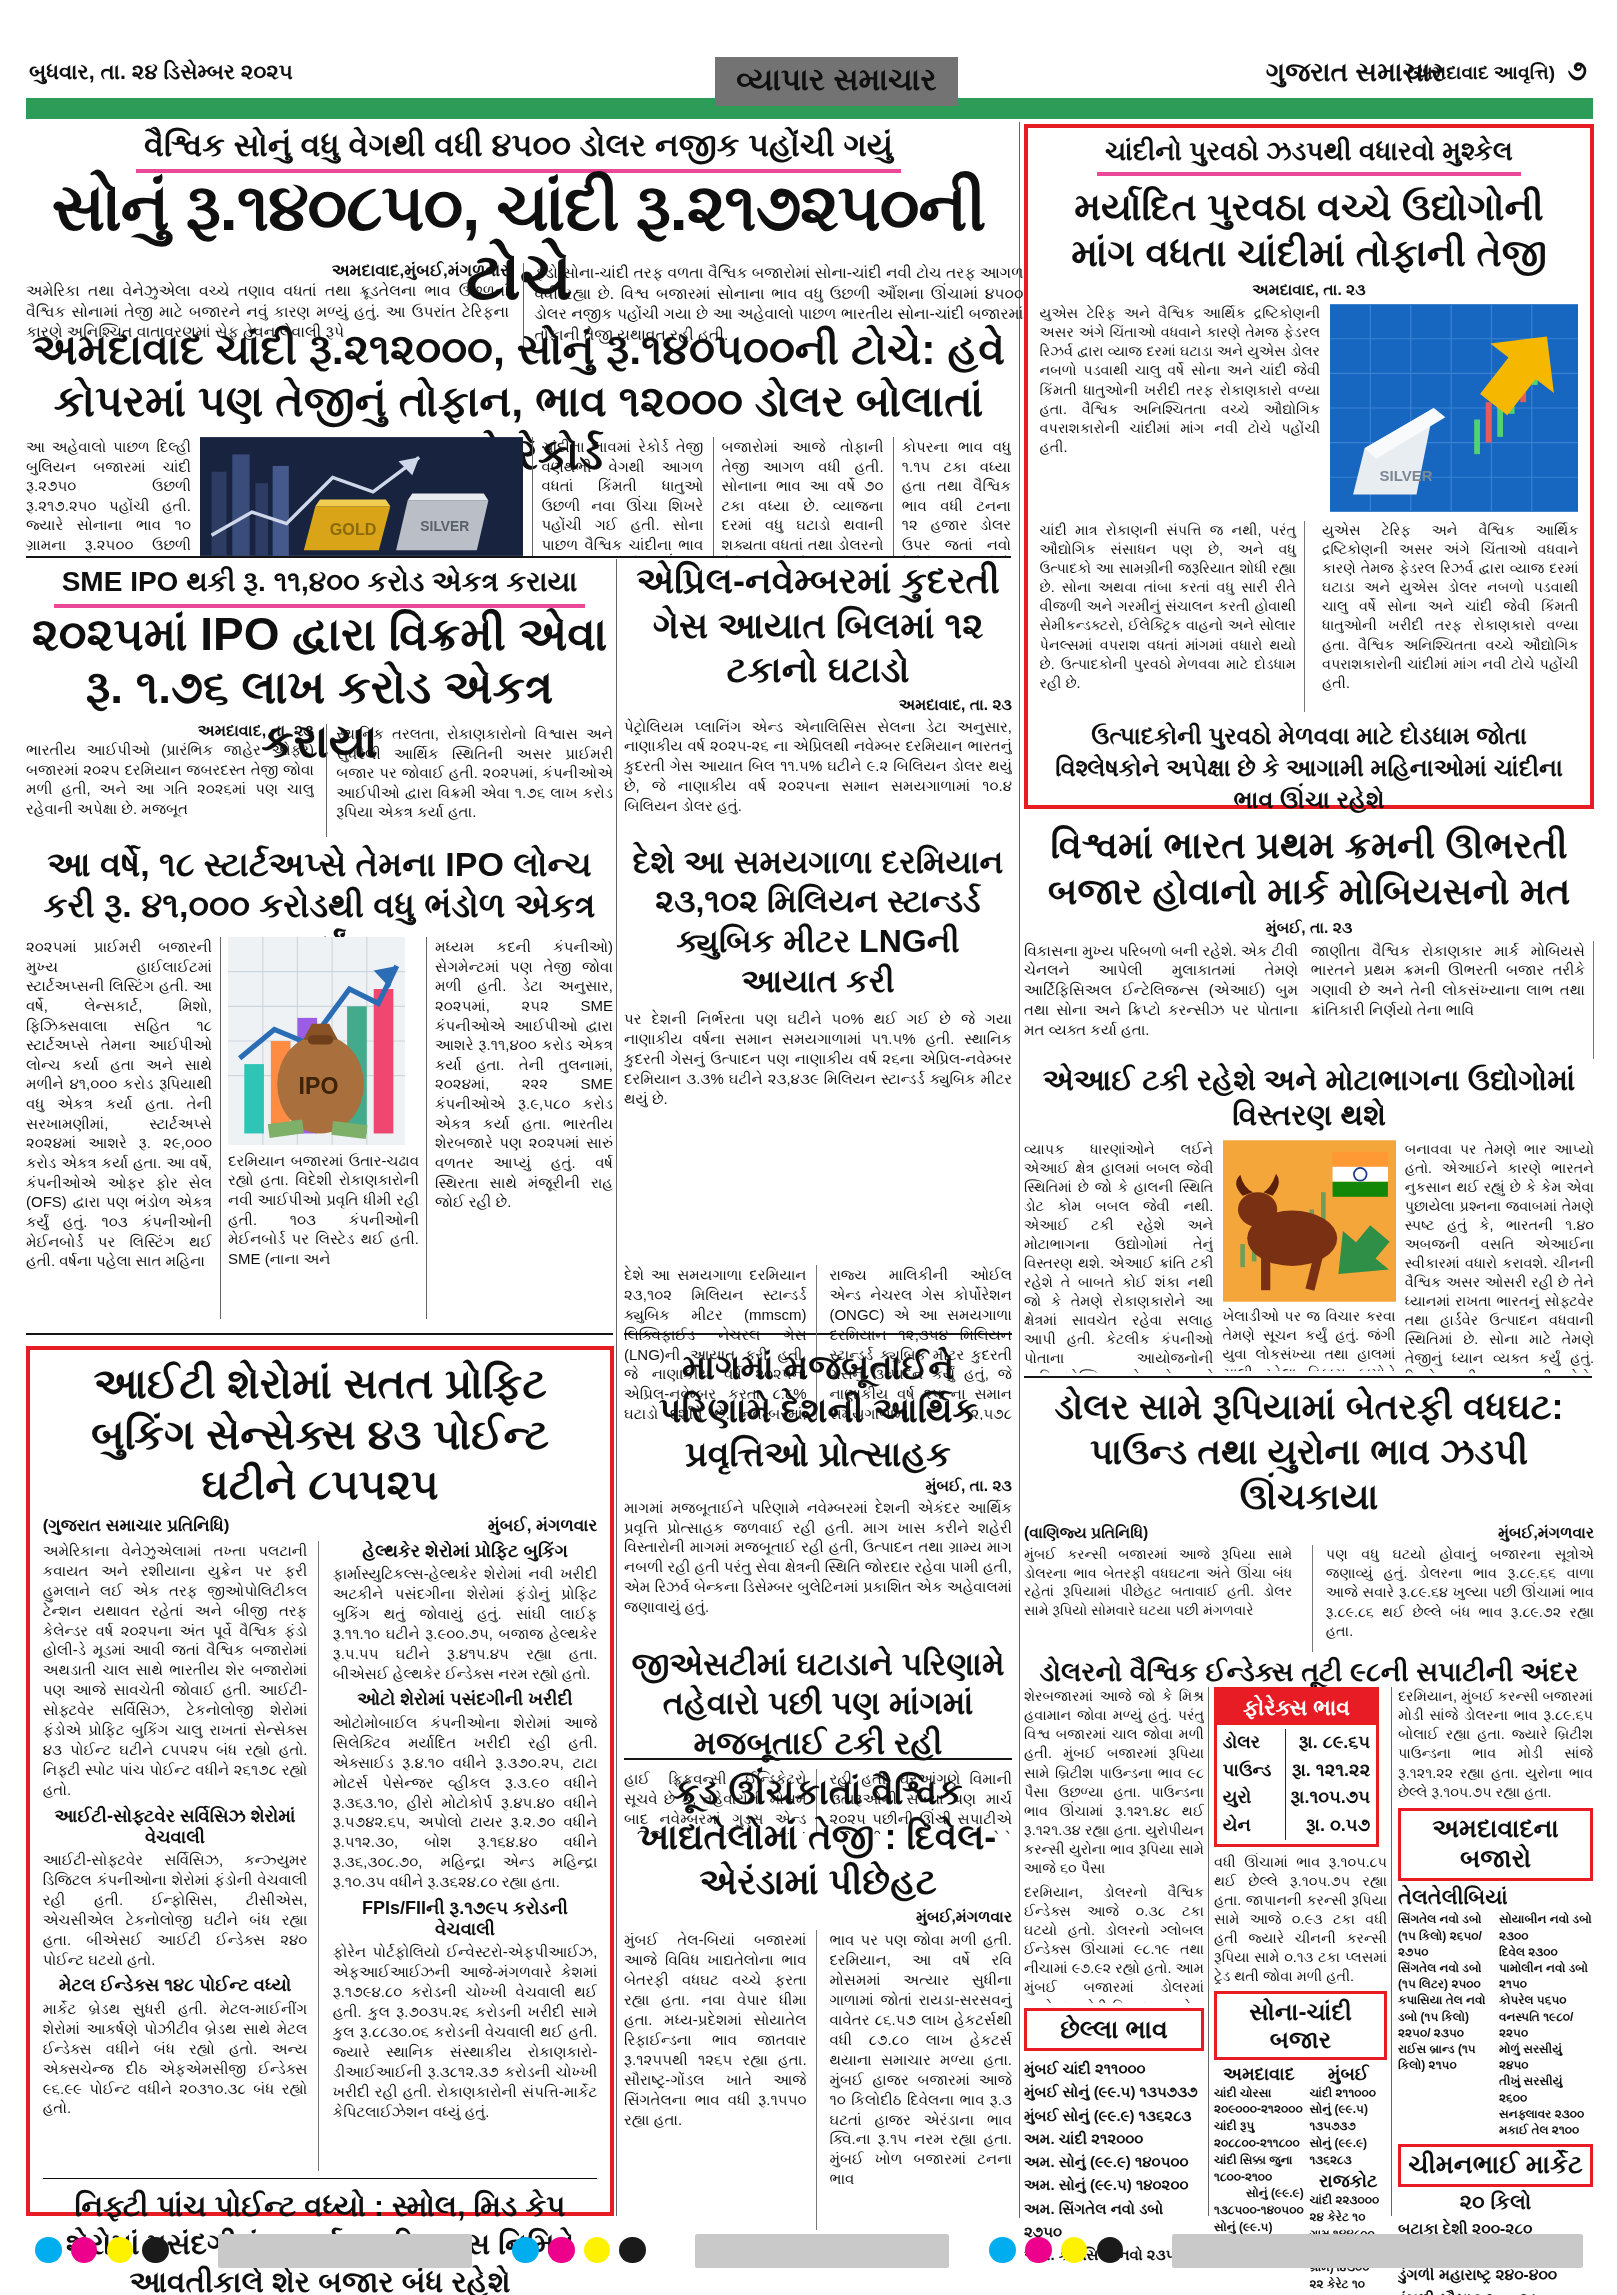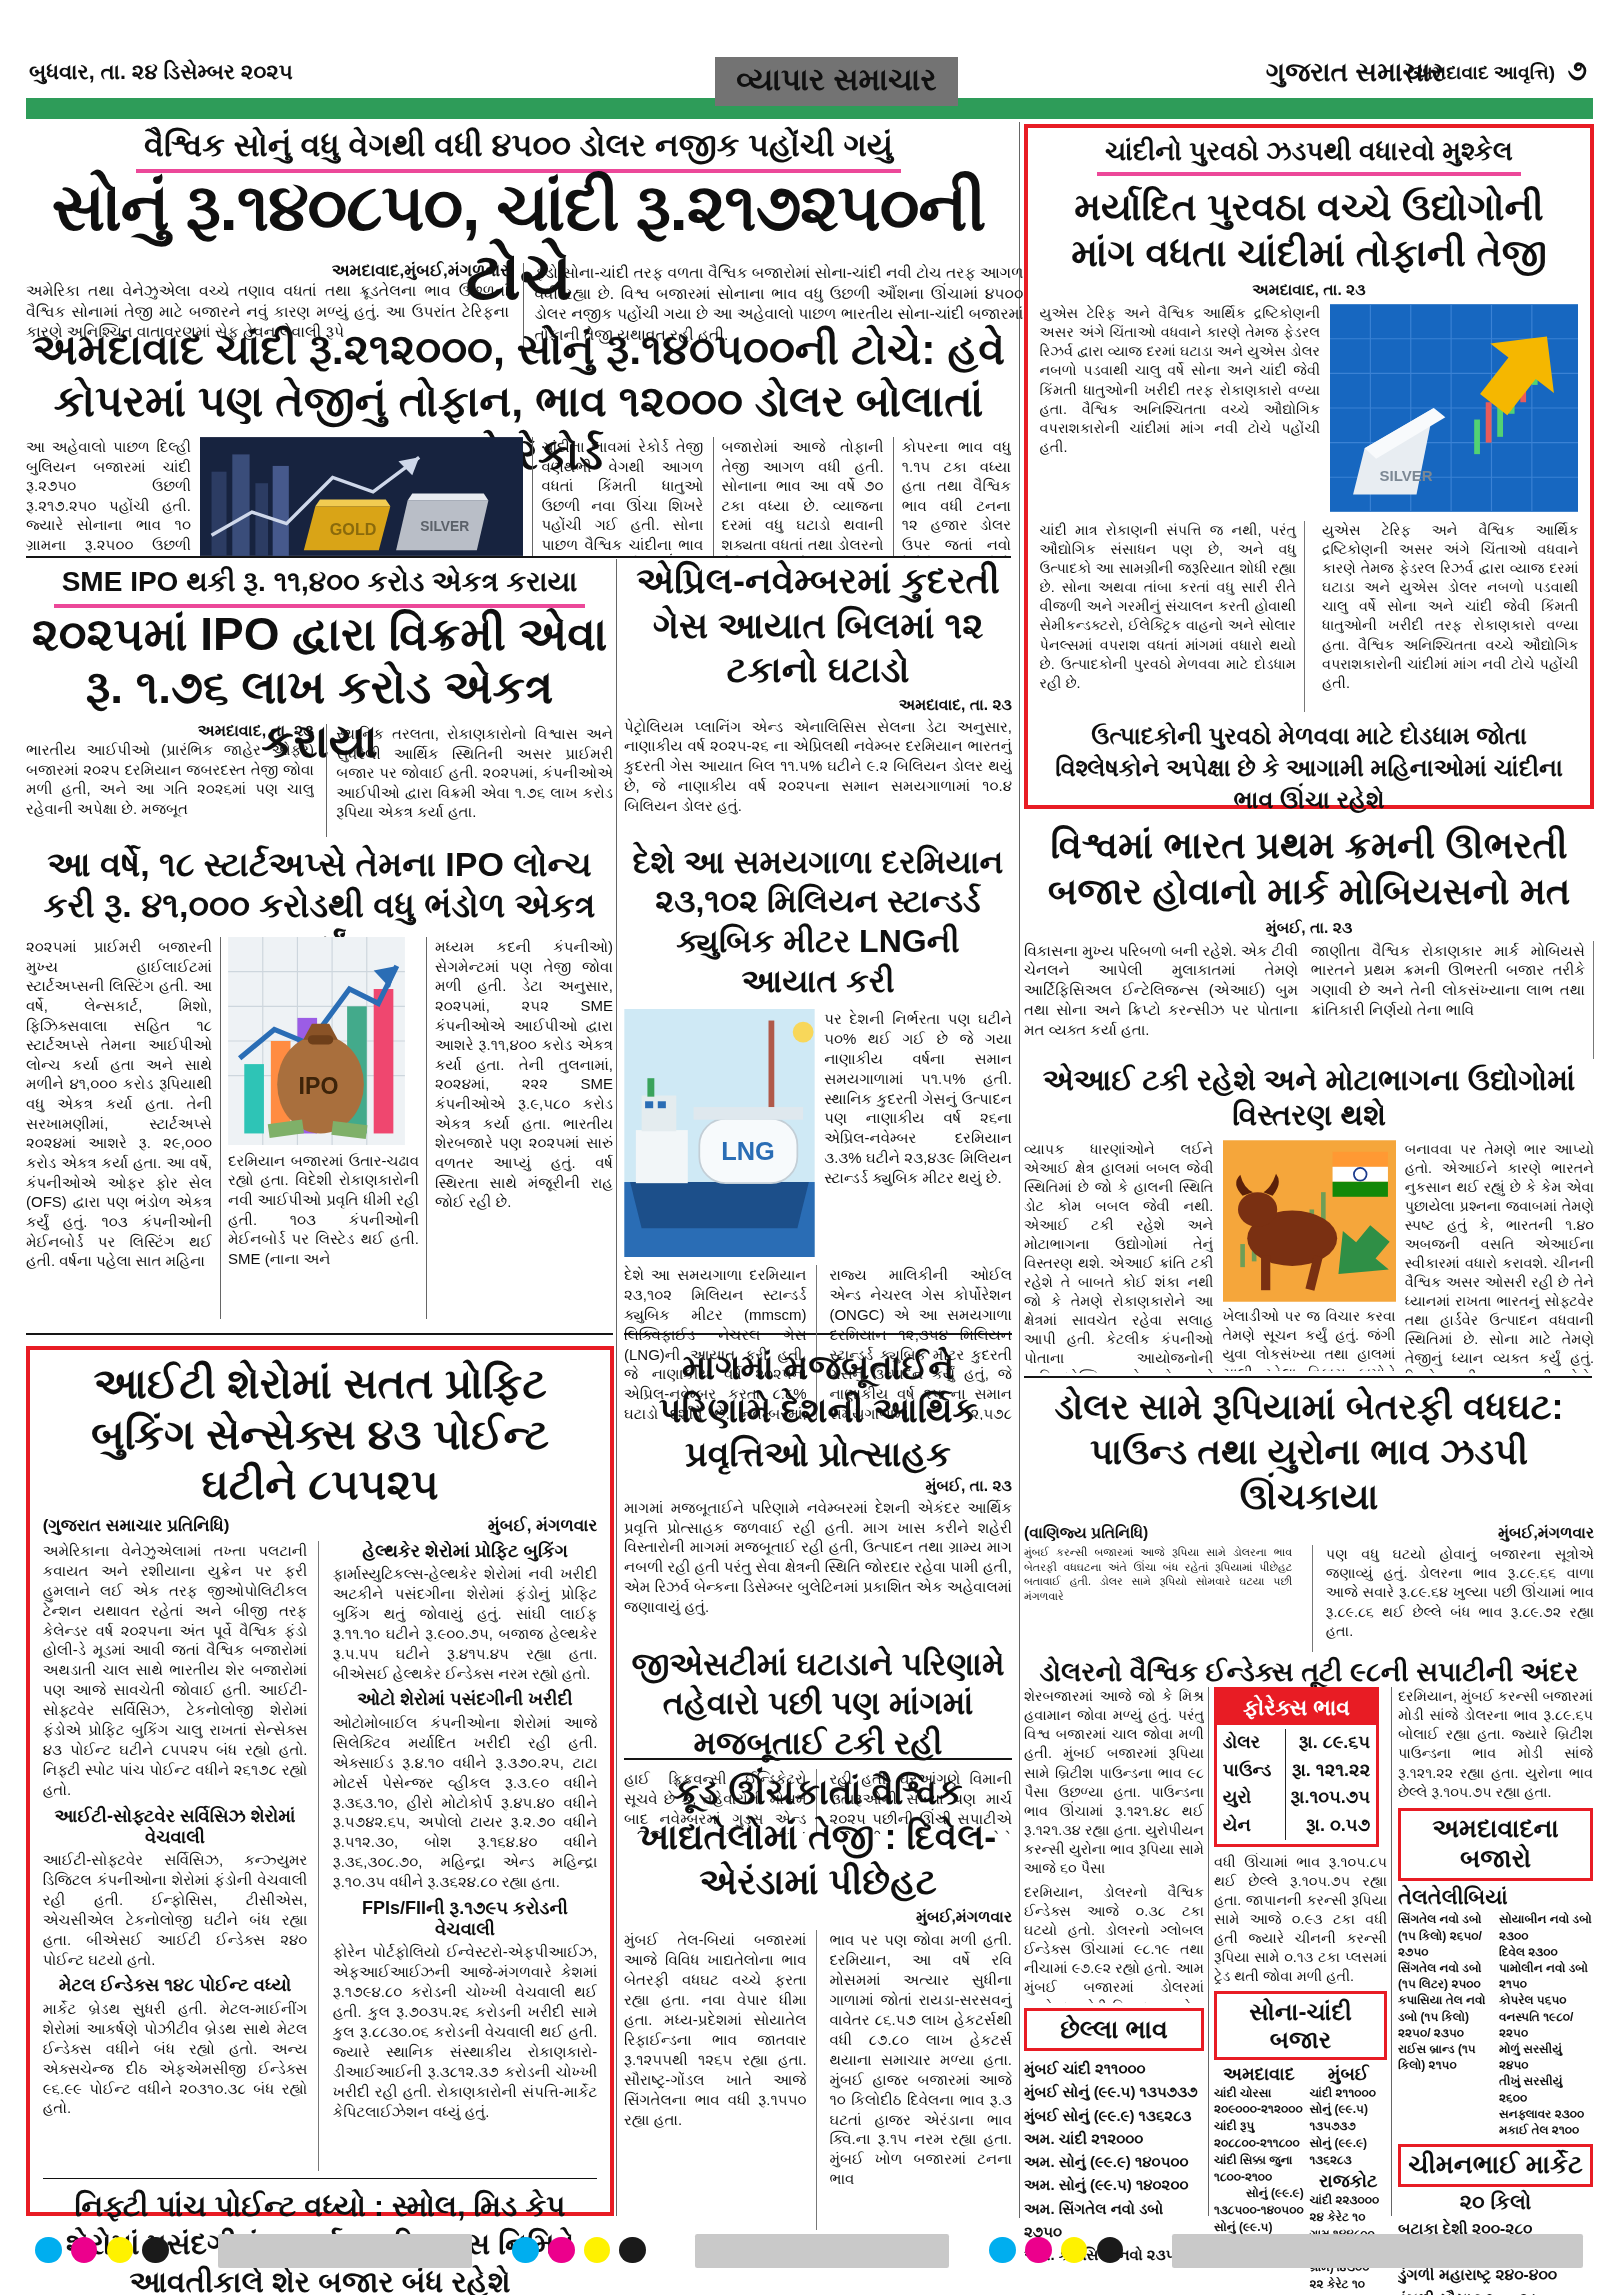--- a/index.html
+++ b/index.html
@@ -151,38 +151,20 @@
     </div>
     <div class="ctr" style="border-top:1.7px solid #111;margin-top:7px;padding-top:8px;font-size:29.5px;font-weight:800;line-height:1.3;">નિફ્ટી પાંચ પોઈન્ટ વધ્યો : સ્મોલ, મિડ કેપ શેરોમાં પસંદગીનું આકર્ષણ : ક્રિસમસ નિમિતે આવતીકાલે શેર બજાર બંધ રહેશે</div>
   </div>
 
   <div class="abs" style="left:624px;top:559px;width:388px;">
     <div class="ctr" style="font-size:36px;font-weight:800;line-height:1.24;">એપ્રિલ-નવેમ્બરમાં કુદરતી ગેસ આયાત બિલમાં ૧૨ ટકાનો ઘટાડો</div>
     <div class="dl" style="font-size:15.6px;margin-top:3.5px;">અમદાવાદ, તા. ૨૩</div>
     <div class="jt" style="font-size:15px;line-height:1.32;margin-top:2.3px;height:119px;">પેટ્રોલિયમ પ્લાનિંગ એન્ડ એનાલિસિસ સેલના ડેટા અનુસાર, નાણાકીય વર્ષ ૨૦૨૫-૨૬ ના એપ્રિલથી નવેમ્બર દરમિયાન ભારતનું કુદરતી ગેસ આયાત બિલ ૧૧.૫% ઘટીને ૯.૨ બિલિયન ડોલર થયું છે, જે નાણાકીય વર્ષ ૨૦૨૫ના સમાન સમયગાળામાં ૧૦.૪ બિલિયન ડોલર હતું.</div>
     <div class="ctr" style="font-size:32px;font-weight:800;line-height:1.24;margin-top:7px;">દેશે આ સમયગાળા દરમિયાન ૨૩,૧૦૨ મિલિયન સ્ટાન્ડર્ડ ક્યુબિક મીટર LNGની આયાત કરી</div>
     <div style="display:flex;gap:9.2px;margin-top:8px;">
-      <figure style="width:191px;height:248px;flex:none;">
-        <svg width="191" height="248" xmlns="http://www.w3.org/2000/svg" viewBox="0 0 330 430">
-          <rect width="330" height="430" fill="#cfe9f5"></rect>
-          <rect y="300" width="330" height="130" fill="#2a6db5"></rect>
-          <rect x="250" y="20" width="10" height="160" fill="#b05a4a"></rect>
-            <line x1="255" y1="25" x2="180" y2="120" stroke="#8d casualties" stroke-width="0"></line>
-          <polygon points="10,300 320,300 300,380 30,380" fill="#1c4f8a"></polygon>
-          <rect x="20" y="210" width="90" height="92" fill="#f2f6f8"></rect>
-          <rect x="30" y="150" width="60" height="62" fill="#e4ecef"></rect>
-          <rect x="36" y="160" width="14" height="12" fill="#2a6db5"></rect>
-            <rect x="58" y="160" width="14" height="12" fill="#2a6db5"></rect>
-          <rect x="40" y="120" width="12" height="32" fill="#3aa35c"></rect>
-          <rect x="130" y="190" width="170" height="112" rx="46" fill="#f7fafc" stroke="#c3ced6" stroke-width="3"></rect>
-          <text x="168" y="262" font-size="44" font-weight="bold" fill="#2a6db5">LNG</text>
-          <rect x="120" y="170" width="190" height="22" fill="#dfe8ee"></rect>
-          <circle cx="310" cy="40" r="18" fill="#f8d75a"></circle>
-        </svg>
-      </figure>
       <div class="jt" style="flex:1;font-size:15px;line-height:1.32;height:248px;">પર દેશની નિર્ભરતા પણ ઘટીને ૫૦% થઈ ગઈ છે જે ગયા નાણાકીય વર્ષના સમાન સમયગાળામાં ૫૧.૫% હતી. સ્થાનિક કુદરતી ગેસનું ઉત્પાદન પણ નાણાકીય વર્ષ ૨૬ના એપ્રિલ-નવેમ્બર દરમિયાન ૩.૩% ઘટીને ૨૩,૪૩૯ મિલિયન સ્ટાન્ડર્ડ ક્યુબિક મીટર થયું છે.</div>
     </div>
     <div style="display:flex;gap:12.7px;margin-top:8px;height:155px;overflow:hidden;">
       <div class="jt" style="flex:1;font-size:15px;line-height:1.32;border-right:1.2px solid #777;padding-right:9.2px;">દેશે આ સમયગાળા દરમિયાન ૨૩,૧૦૨ મિલિયન સ્ટાન્ડર્ડ ક્યુબિક મીટર (mmscm) લિક્વિફાઈડ નેચરલ ગેસ (LNG)ની આયાત કરી હતી, જે નાણાકીય વર્ષ ૨૦૨૫ના એપ્રિલ-નવેમ્બર કરતા ૮.૮% ઘટાડો દર્શાવે છે. નવેમ્બરમાં, આયાત બિલ ૧.૨ બિલિયન ડોલર રહ્યું હતું.</div>
       <div class="jt" style="flex:1;font-size:15px;line-height:1.32;">રાજ્ય માલિકીની ઓઈલ એન્ડ નેચરલ ગેસ કોર્પોરેશન (ONGC) એ આ સમયગાળા દરમિયાન ૧૨,૩૫૪ મિલિયન સ્ટાન્ડર્ડ ક્યુબિક મીટર કુદરતી ગેસનું ઉત્પાદન કર્યું હતું, જે નાણાકીય વર્ષ ૨૫ ના સમાન સમયગાળામાં ૧૨,૫૭૮ મિલિયન સ્ટાન્ડર્ડ ક્યુબિક મીટર હતું. ઉત્પાદન લક્ષ્યાંકથી નીચે રહ્યું હતું.</div>
     </div>
   </div>
 
   <div class="abs" style="left:624px;top:1345px;width:388px;">
     <div class="ctr" style="font-size:35px;font-weight:800;line-height:1.24;">માગમાં મજબૂતાઈને પરિણામે દેશની આર્થિક પ્રવૃત્તિઓ પ્રોત્સાહક</div>
@@ -286,21 +268,21 @@
     </div>
   </div>
 
   <div class="abs" style="left:1024px;top:1384px;width:570px;">
     <div class="ctr" style="font-size:36px;font-weight:800;line-height:1.25;">ડોલર સામે રૂપિયામાં બેતરફી વધઘટ: પાઉન્ડ તથા યુરોના ભાવ ઝડપી ઊંચકાયા</div>
     <div style="display:flex;justify-content:space-between;font-size:15.6px;font-weight:700;margin-top:4.6px;">
       <span>(વાણિજ્ય પ્રતિનિધિ)</span>
       <span>મુંબઈ,મંગળવાર</span>
     </div>
     <div style="display:flex;gap:12.7px;margin-top:3.5px;height:107px;overflow:hidden;">
-      <div class="jt" style="flex:1;font-size:11px;line-height:1.33;border-right:1.2px solid #777;padding-right:20px;">મુંબઈ કરન્સી બજારમાં આજે રૂપિયા સામે ડોલરના ભાવ બેતરફી વધઘટના અંતે ઊંચા બંધ રહેતાં રૂપિયામાં પીછેહટ બતાવાઈ હતી. ડોલર સામે રૂપિયો સોમવારે ઘટયા પછી મંગળવારે</div>
+      <div class="jt" style="flex:1;font-size:14px;line-height:1.33;border-right:1.2px solid #777;padding-right:20px;">મુંબઈ કરન્સી બજારમાં આજે રૂપિયા સામે ડોલરના ભાવ બેતરફી વધઘટના અંતે ઊંચા બંધ રહેતાં રૂપિયામાં પીછેહટ બતાવાઈ હતી. ડોલર સામે રૂપિયો સોમવારે ઘટયા પછી મંગળવારે</div>
       <div class="jt" style="flex:1;font-size:14.4px;line-height:1.33;">પણ વધુ ઘટયો હોવાનું બજારના સૂત્રોએ જણાવ્યું હતું. ડોલરના ભાવ રૂ.૮૯.૬૬ વાળા આજે સવારે રૂ.૮૯.૬૪ ખુલ્યા પછી ઊંચામાં ભાવ રૂ.૮૯.૮૬ થઈ છેલ્લે બંધ ભાવ રૂ.૮૯.૭૨ રહ્યા હતા.</div>
     </div>
     <div class="ctr" style="font-size:27px;font-weight:800;margin-top:4.6px;">ડોલરનો વૈશ્વિક ઈન્ડેક્સ તૂટી ૯૮ની સપાટીની અંદર ઉતર્યો</div>
   </div>
 
   <div class="abs" style="left:1024px;top:1687px;width:180px;">
     <div class="jt" style="font-size:14.4px;line-height:1.33;height:191px;">શેરબજારમાં આજે જો કે મિશ્ર હવામાન જોવા મળ્યું હતું. પરંતુ વિશ્વ બજારમાં ચાલ જોવા મળી હતી. મુંબઈ બજારમાં રૂપિયા સામે બ્રિટીશ પાઉન્ડના ભાવ ૯૮ પૈસા ઉછળ્યા હતા. પાઉન્ડના ભાવ ઊંચામાં રૂ.૧૨૧.૪૮ થઈ રૂ.૧૨૧.૩૪ રહ્યા હતા. યુરોપીયન કરન્સી યુરોના ભાવ રૂપિયા સામે આજે ૬૦ પૈસા</div>
     <div class="jt" style="font-size:14.4px;line-height:1.33;height:120px;margin-top:4.6px;">દરમિયાન, ડોલરનો વૈશ્વિક ઈન્ડેક્સ આજે ૦.૩૮ ટકા ઘટયો હતો. ડોલરનો ગ્લોબલ ઈન્ડેક્સ ઊંચામાં ૯૮.૧૯ તથા નીચામાં ૯૭.૯૨ રહ્યો હતો. આમ મુંબઈ બજારમાં ડોલરમાં આગેકૂચ જેવી મિશ્ર ચાલ જોવા મળી હતી.</div>
     <div class="mbx" style="font-size:25.4px;margin-top:5.8px;">છેલ્લા ભાવ</div>
     <div style="font-size:15px;font-weight:600;line-height:1.55;margin-top:5.8px;">

